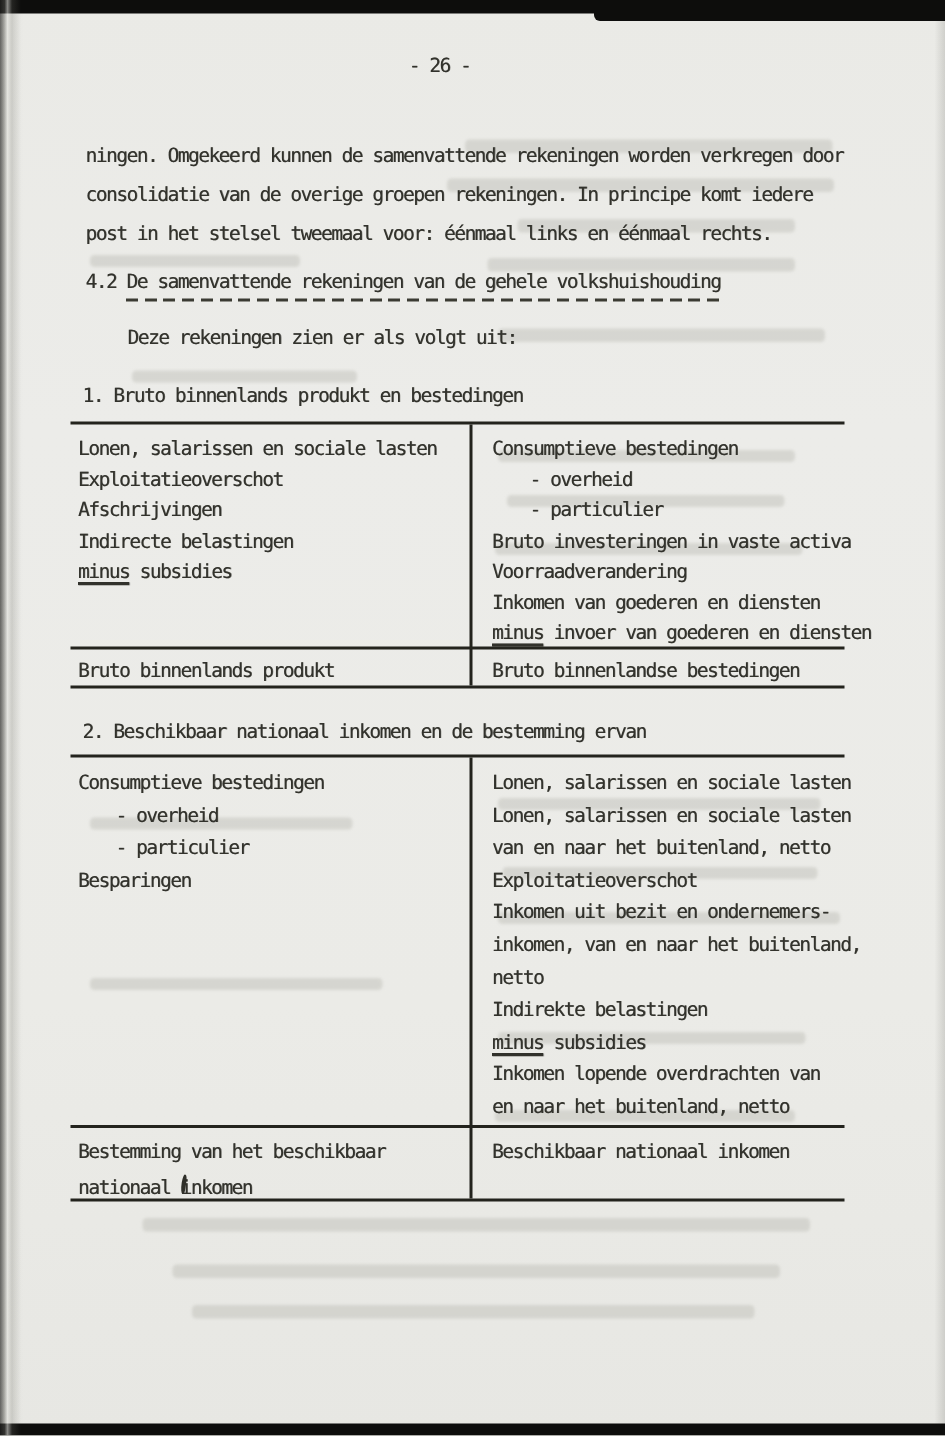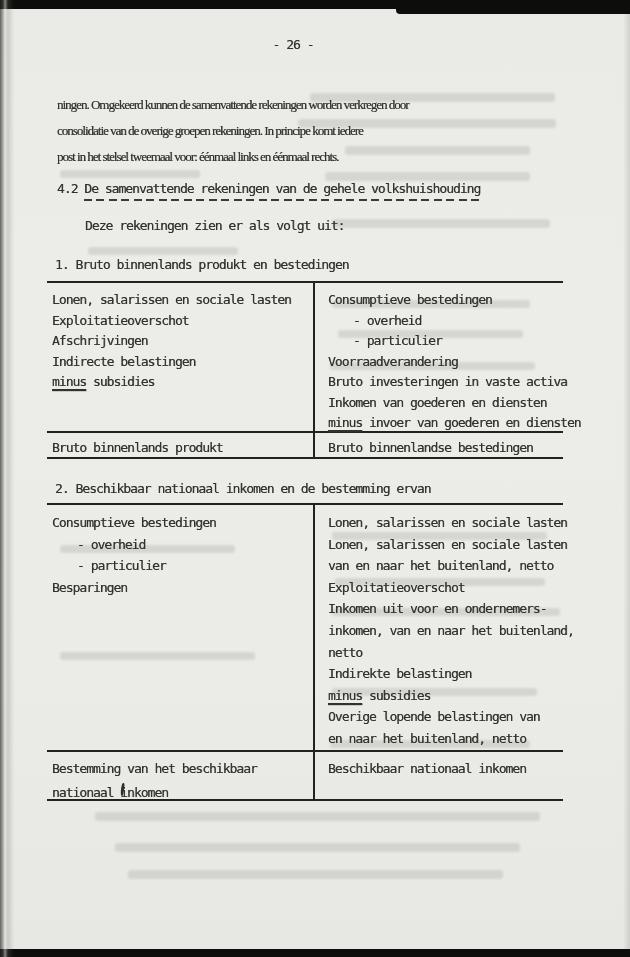--- a/index.html
+++ b/index.html
@@ -20,21 +20,21 @@
   
   .edge-top{position:absolute;top:0;left:0;width:630px;height:9px;background:#0d0d0c;}
   .edge-top-right{position:absolute;top:0;left:396px;width:234px;height:14px;background:#0d0d0c;border-bottom-left-radius:4px;}
   .edge-bottom{position:absolute;bottom:0;left:0;width:630px;height:8px;background:#0d0d0c;}
   .spine{position:absolute;top:0;bottom:0;left:0;width:14px;
     background:linear-gradient(90deg, rgba(40,40,38,.55) 0px, rgba(120,120,114,.35) 3px, rgba(235,235,230,.55) 5px, rgba(120,120,112,.22) 8px, rgba(0,0,0,0) 14px);}
   
   .ghost{position:absolute;height:9px;background:#b4b4ac;opacity:.38;filter:blur(1.2px);border-radius:3px;}
   
   .page-number{position:absolute;top:37px;left:233px;width:120px;text-align:center;}
-  .para{position:absolute;top:92px;left:57px;line-height:26px;font-family:Liberation Serif, serif;}
+  .para{position:absolute;top:92px;left:57px;line-height:26px;}
   .heading{position:absolute;top:181px;left:57px;font-size:13px;font-weight:normal;margin:0;}
   .heading .dashed{
     padding-bottom:5px;
     background-image:repeating-linear-gradient(90deg,#3b3b33 0 8px,rgba(0,0,0,0) 8px 12.5px);
     background-size:100% 2.2px;background-position:0 100%;background-repeat:no-repeat;
   }
   .lead{position:absolute;top:218px;left:85px;}
   .caption1{position:absolute;top:257px;left:55px;}
   .caption2{position:absolute;top:481px;left:55px;}
   
@@ -114,22 +114,22 @@
         <div class="trow">Lonen, salarissen en sociale lasten</div>
         <div class="trow">Exploitatieoverschot</div>
         <div class="trow">Afschrijvingen</div>
         <div class="trow">Indirecte belastingen</div>
         <div class="trow"><span class="u">minus</span> subsidies</div>
       </div>
     <div class="col right ink">
         <div class="trow">Consumptieve bestedingen</div>
         <div class="trow ind">- overheid</div>
         <div class="trow ind">- particulier</div>
+        <div class="trow">Bruto investeringen in vaste activa</div>
         <div class="trow">Voorraadverandering</div>
-        <div class="trow">Bruto investeringen in vaste activa</div>
         <div class="trow">Inkomen van goederen en diensten</div>
         <div class="trow"><span class="u">minus</span> invoer van goederen en diensten</div>
       </div>
     <div class="foot left ink">
         <div class="line">Bruto binnenlands produkt</div>
       </div>
     <div class="foot right ink">
         <div class="line">Bruto binnenlandse bestedingen</div>
       </div>
   </div>
@@ -142,26 +142,26 @@
         <div class="trow">Consumptieve bestedingen</div>
         <div class="trow ind">- overheid</div>
         <div class="trow ind">- particulier</div>
         <div class="trow">Besparingen</div>
       </div>
     <div class="col right ink">
         <div class="trow">Lonen, salarissen en sociale lasten</div>
         <div class="trow">Lonen, salarissen en sociale lasten</div>
         <div class="trow">van en naar het buitenland, netto</div>
         <div class="trow">Exploitatieoverschot</div>
-        <div class="trow">Inkomen uit voor en ondernemers-</div>
+        <div class="trow">Inkomen uit bezit en ondernemers-</div>
         <div class="trow">inkomen, van en naar het buitenland,</div>
         <div class="trow">netto</div>
         <div class="trow">Indirekte belastingen</div>
         <div class="trow"><span class="u">minus</span> subsidies</div>
-        <div class="trow">Overige lopende belastingen van</div>
+        <div class="trow">Inkomen lopende overdrachten van</div>
         <div class="trow">en naar het buitenland, netto</div>
       </div>
     <div class="foot left ink">
         <div class="line">Bestemming van het beschikbaar</div>
         <div class="line">nationaal inkomen</div>
       </div>
     <div class="foot right ink">
         <div class="line">Beschikbaar nationaal inkomen</div>
       </div>
   </div>

